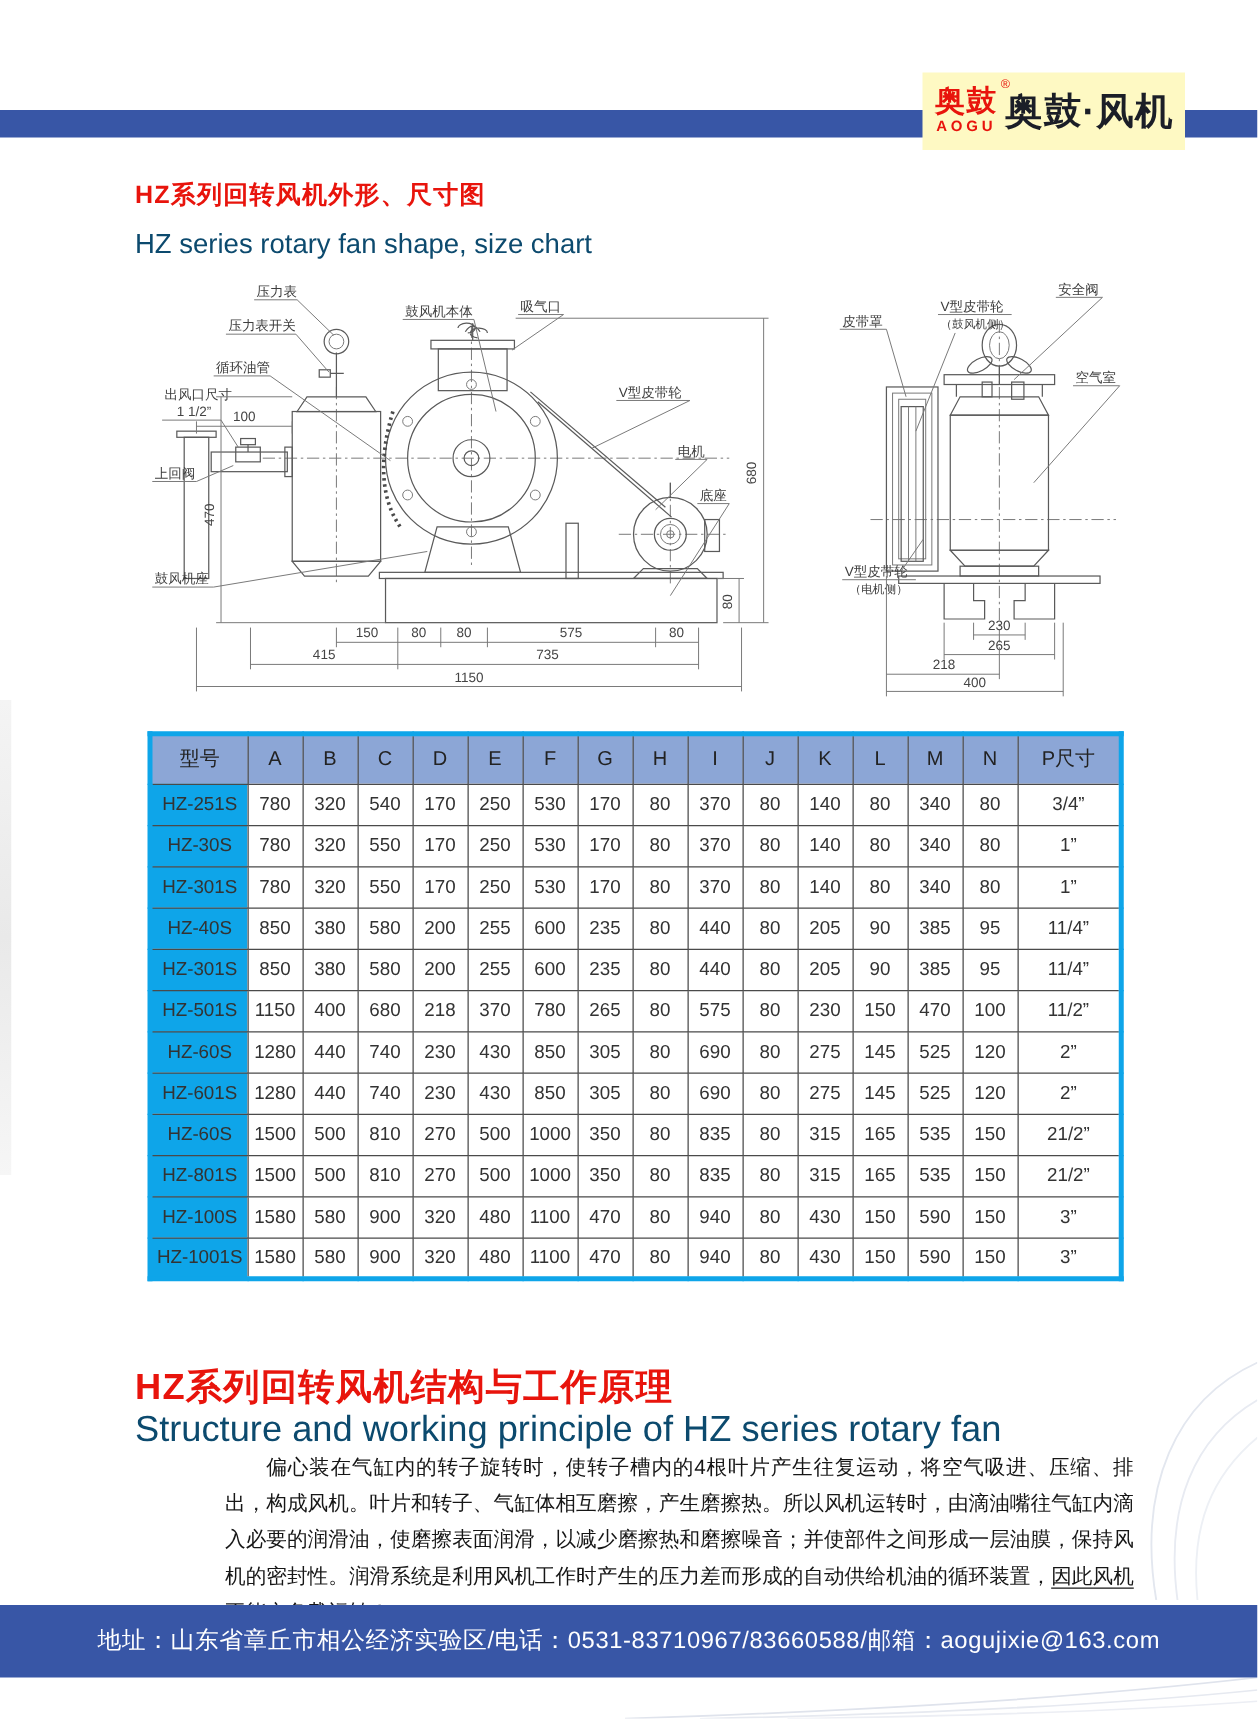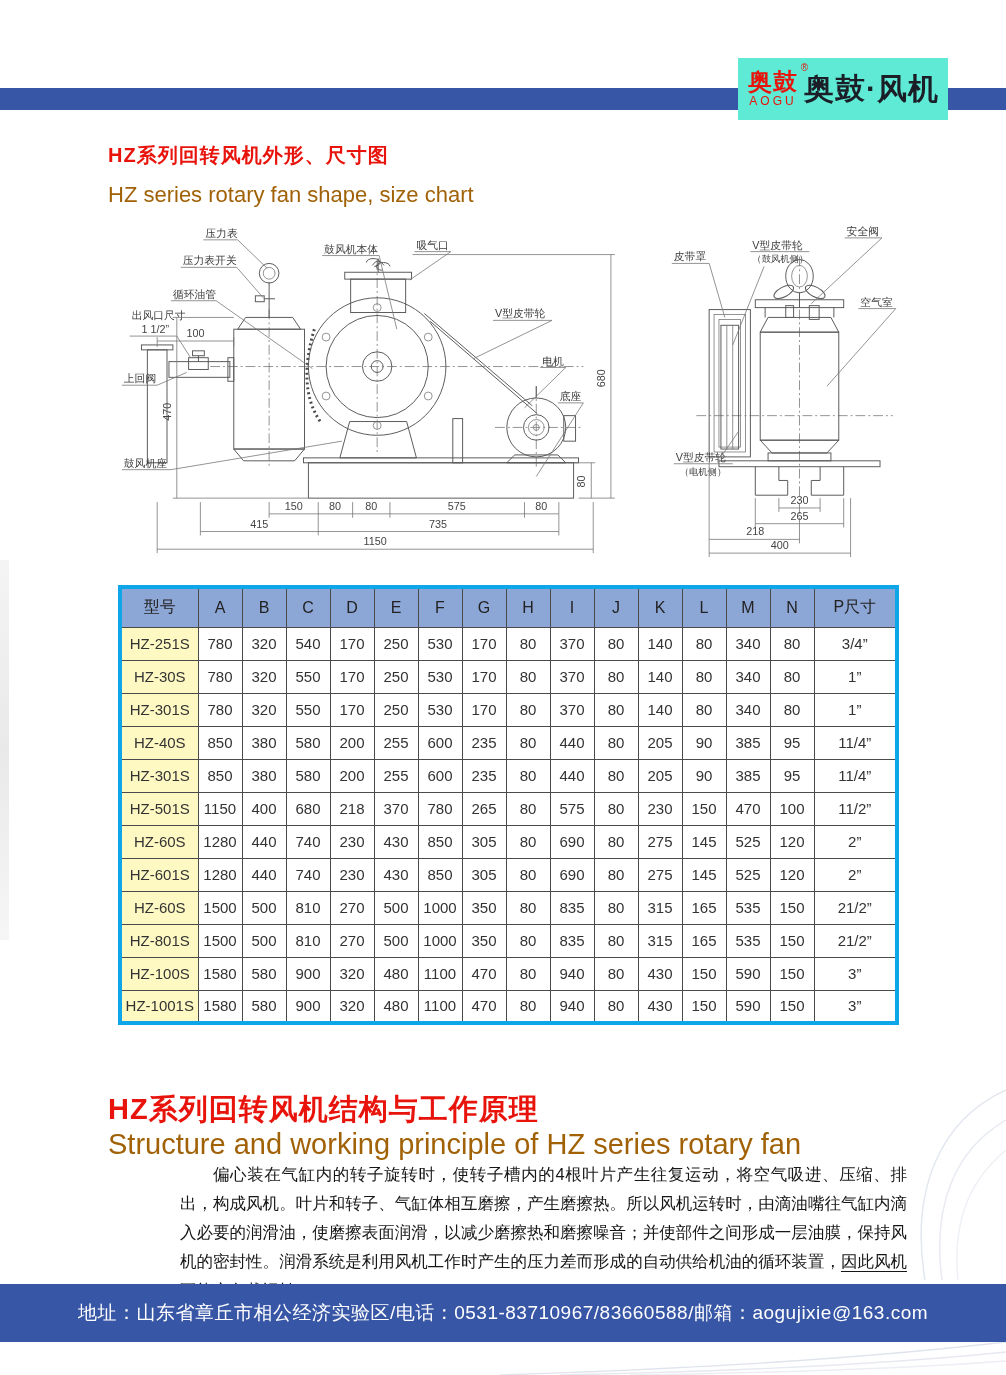--- a/index.html
+++ b/index.html
@@ -1,50 +1,50 @@
 <!DOCTYPE html>
 <html><head>
 <meta charset="utf-8">
 <style>
   * { margin:0; padding:0; box-sizing:border-box; }
   body { background:#ffffff; font-family:"Liberation Sans","DejaVu Sans",sans-serif; }
   .page { position:relative; width:1006px; height:1375px; background:#fff; overflow:hidden; }
 
   
   .topbar { position:absolute; left:0; top:88px; width:1006px; height:22px; background:#3856a6; }
-  .logo-box { position:absolute; left:738px; top:58px; width:210px; height:62px; background:#5eead4; display:flex; align-items:center; }
+  .logo-box { position:absolute; left:738px; top:58px; width:210px; height:62px; background:#fef9c3; display:flex; align-items:center; }
   .logo-stack { position:relative; display:flex; flex-direction:column; align-items:center; padding:0 6px 0 10px; }
   .logo-cn { color:#e8140c; font-weight:bold; font-size:24px; line-height:24px; letter-spacing:1px; }
-  .logo-en { color:#e8140c; font-weight:normal; font-size:12px; letter-spacing:3px; line-height:14px; }
+  .logo-en { color:#e8140c; font-weight:bold; font-size:12px; letter-spacing:3px; line-height:14px; }
   .logo-reg { position:absolute; right:-4px; top:-8px; color:#e8140c; font-size:10px; }
   .brand { color:#1b1e27; font-weight:bold; font-size:30px; letter-spacing:1px; white-space:nowrap; }
 
   
   .title-cn { position:absolute; left:108px; color:#e8140c; font-weight:bold; font-size:20px; letter-spacing:1px; }
-  .title-en { position:absolute; left:108px; color:#a16207; font-size:22px;text-align:right; }
+  .title-en { position:absolute; left:108px; color:#0c4a6e; font-size:22px;text-align:right; }
   .t1cn { top:142px; } .t1en { top:182px; }
   .t2cn { top:1090px; font-size:29px; } .t2en { top:1128px; font-size:29px; }
 
   
   .drawings { position:absolute; left:112px; top:216px; width:894px; height:360px; display:flex;gap:16px; }
   svg text { font-family:"Liberation Sans","DejaVu Sans",sans-serif; font-size:11px; fill:#3d3d3d; }
   svg .dim { font-size:11px; fill:#444; }
   svg .sub { font-size:9.5px; }
   .ln { stroke:#5a5a5a; stroke-width:1; fill:none; }
   .thin { stroke:#777; stroke-width:0.8; fill:none; }
   .cl { stroke:#777; stroke-width:0.8; fill:none; stroke-dasharray:10 3 2 3; }
   .bead { stroke:#4a4a4a; stroke-width:3; fill:none; stroke-dasharray:2 3; }
 
   
   table.dims { position:absolute; left:118px; top:585px; border-collapse:collapse; table-layout:fixed; width:777px; }
   table.dims th, table.dims td { border:1px solid #4a4a4a; text-align:center; vertical-align:middle; color:#333; }
   table.dims { border:4px solid #0ea5e9; }
   table.dims th { background:#8ca6d6; height:40px; font-size:16px; font-weight:normal; color:#222; }
   table.dims td { height:33px; font-size:15px; background:#fff; }
-  table.dims td.model { background:#fef9c3;margin-left:32px; }
+  table.dims td.model { background:#0ea5e9;margin-left:32px; }
   col.c-model { width:78px; } col.c-num { width:44px; } col.c-p { width:83px; }
 
   
   .para { position:absolute; left:180px; top:1160px; width:727px; font-size:16.5px; line-height:29px; color:#161616; text-align:justify; text-indent:2em; }
   .para .ul { text-decoration:underline; text-underline-offset:4px; }
 
   
   .footbar { position:absolute; left:0; top:1284px; width:1006px; height:58px; background:#3856a6; }
   .footbar .ft { width:100%; text-align:center; line-height:58px; color:#ffffff; font-size:19px; letter-spacing:0.5px; }
 

